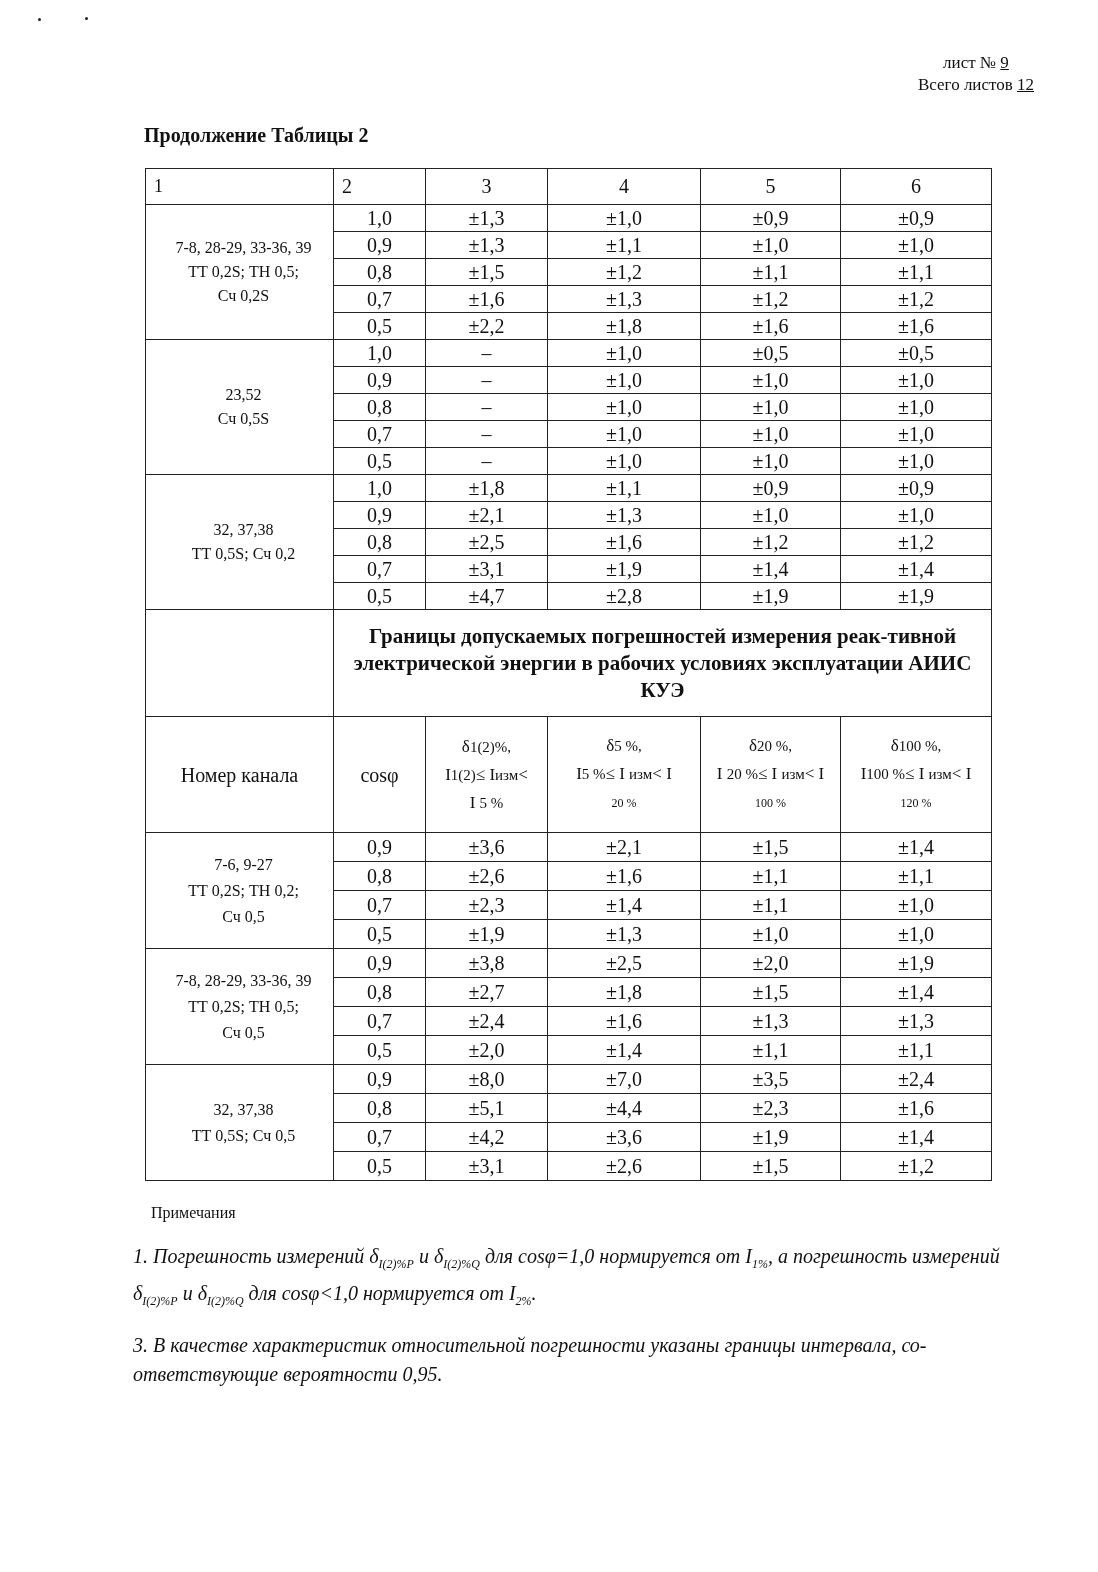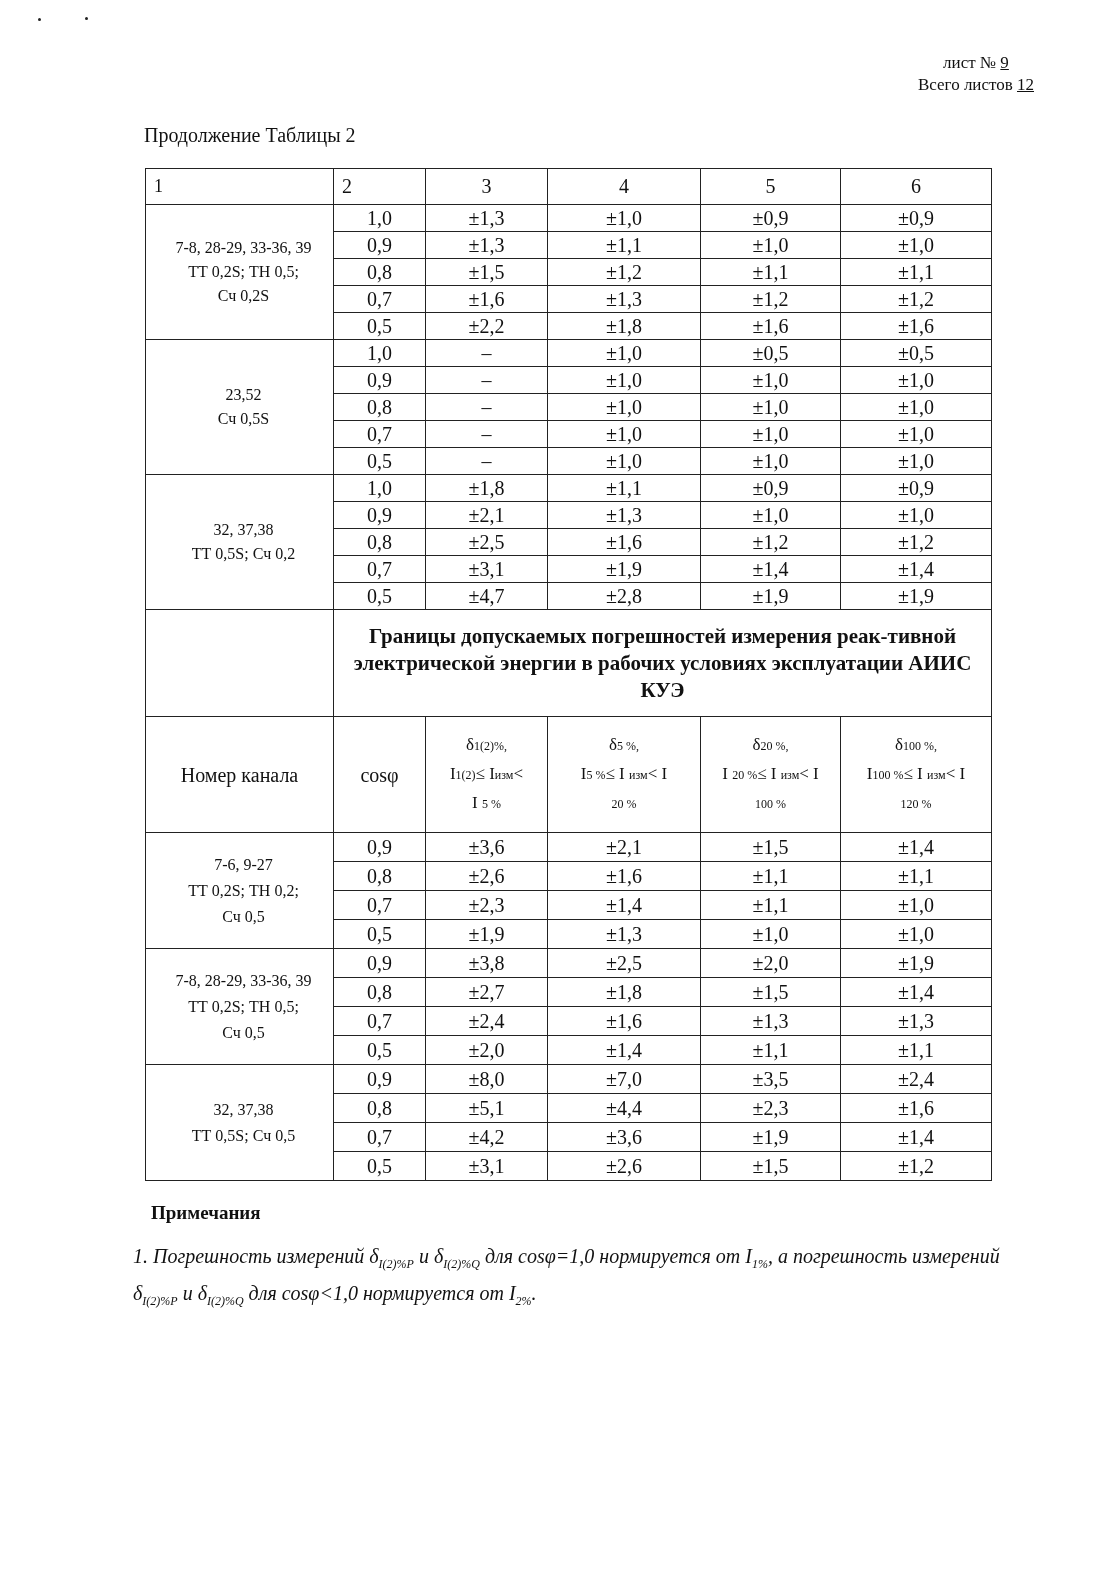--- a/index.html
+++ b/index.html
@@ -1,36 +1,36 @@
 <!DOCTYPE html>
 <html><head>
 <meta charset="utf-8">
 <style>
   html, body { margin:0; padding:0; background:#fff; }
   body { width:1098px; height:1572px; position:relative; overflow:hidden;
          font-family:"Liberation Serif", serif; color:#111; }
   .speck { position:absolute; width:3px; height:3px; background:#222; border-radius:50%; }
   .pageinfo { position:absolute; right:64px; top:52px; text-align:center; font-size:17px; line-height:22px; }
   .pageinfo u { text-decoration:underline; }
-  .caption { position:absolute; left:144px; top:124px; font-size:20px; }
+  .caption { position:absolute; left:144px; top:124px; font-size:20px;font-weight:bold; }
   table.main { position:absolute; left:145px; top:168px; width:846px; border-collapse:collapse; table-layout:fixed; }
   table.main td { border:1.5px solid #222; padding:0; font-size:20px; text-align:center; vertical-align:middle; }
   table.main tr.hdr td { height:35px; }
   table.main tr.hdr td.c1 { text-align:left; padding-left:8px; font-size:18px; }
   table.main tr.hdr td.c2 { text-align:left; padding-left:8px; }
   table.main tr.dr td { height:26px; line-height:24px; }
   table.main tr.dr2 td { height:28px; line-height:26px; }
   td.grp { text-align:left; vertical-align:middle; padding-left:8px !important; font-size:16px !important; line-height:21px;margin-top:28px; }
   td.section { font-weight:bold; font-size:21px !important; line-height:27px; height:98px; padding:4px 8px !important; }
   td.colhdr { height:115px; font-size:17px !important; line-height:28px; }
-  td.colhdr .sub { font-size:12px; }
+  td.colhdr .sub { font-size:15px; }
   td.colhdr .sm { font-size:12px; }
   td.colhdr.name { font-size:20px !important; }
   .notes { position:absolute; left:118px; top:1198px; width:930px; font-size:20px; line-height:29px; }
-  .notes .ttl { font-weight:bold; padding-left:33px; font-style:normal; font-size:19px; }
+  .notes .ttl { font-weight:normal; padding-left:33px; font-style:normal; font-size:16px; }
   .notes p { margin:15px; font-style:italic; }
   .notes sub { font-size:12px; }
 </style>
 </head>
 <body>
 
 <span class="speck" style="left:38px;top:18px;"></span>
 <span class="speck" style="left:85px;top:17px;"></span>
 
 <div class="pageinfo">
@@ -297,13 +297,14 @@
         <td>±2,6</td>
         <td>±1,5</td>
         <td>±1,2</td>
       </tr>
     </tbody>
 </table>
 
 <div class="notes">
   <div class="ttl">Примечания</div>
   <p><span>1. Погрешность измерений δ</span><sub>I(2)%P</sub><span> и δ</span><sub>I(2)%Q</sub><span> для cosφ=1,0 нормируется от I</span><sub>1%</sub><span>, а погрешность измерений δ</span><sub>I(2)%P</sub><span> и δ</span><sub>I(2)%Q</sub><span> для cosφ&lt;1,0 нормируется от I</span><sub>2%</sub><span>.</span></p>
+  <p>3. В качестве характеристик относительной погрешности указаны границы интервала, со-ответствующие вероятности 0,95.</p>
 </div>
 
 </body></html>

